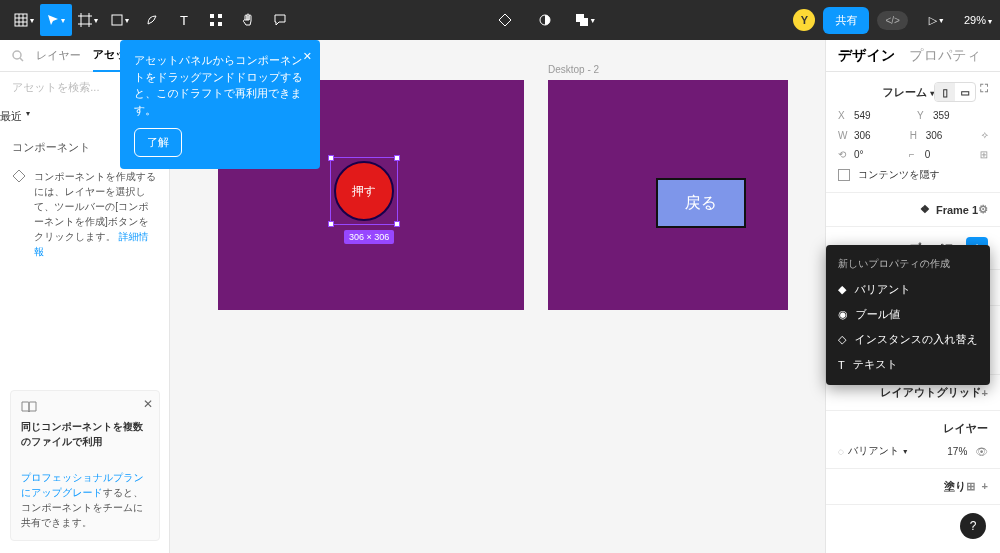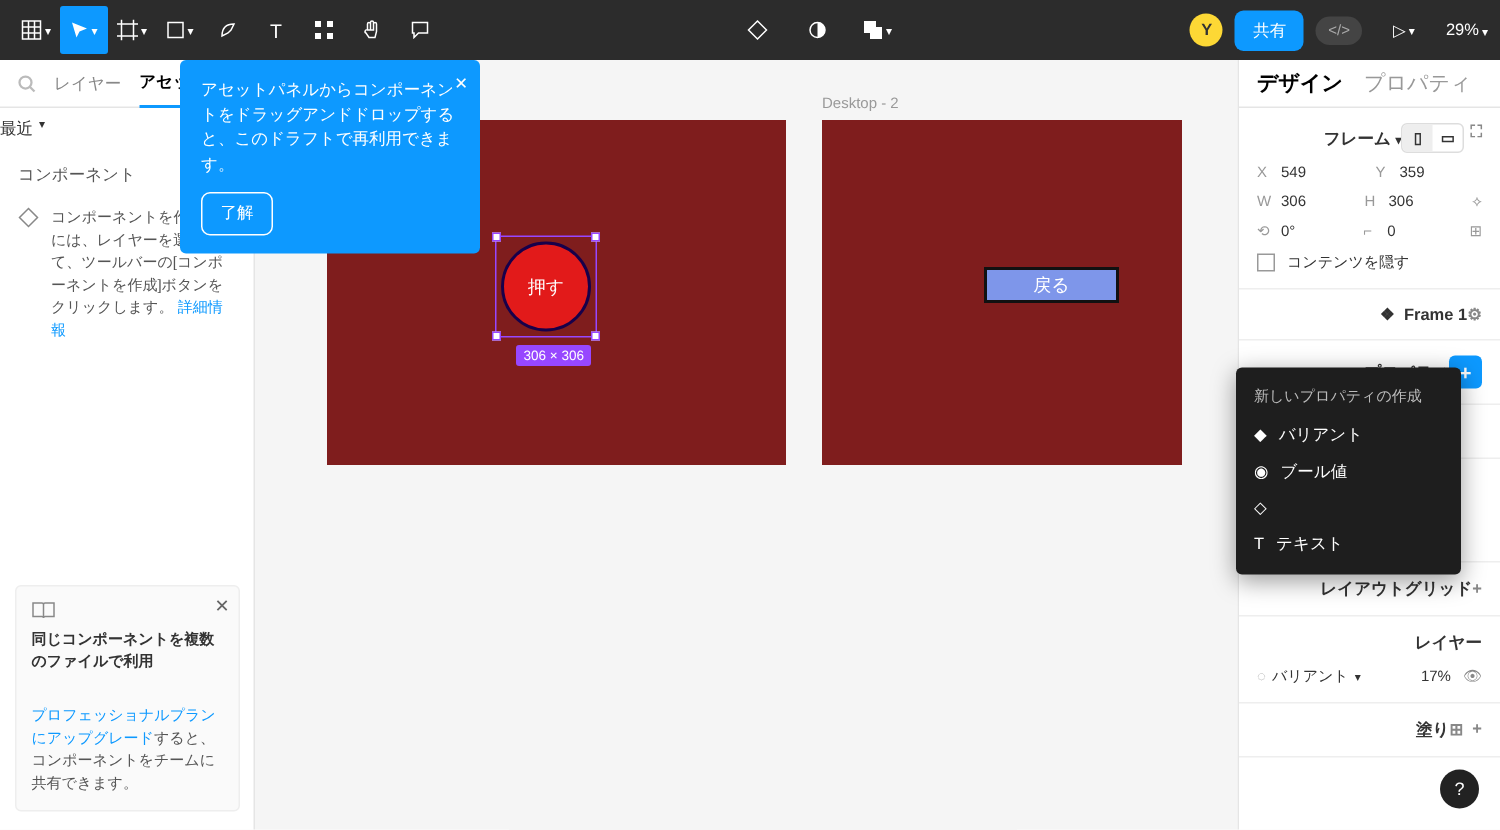--- a/index.html
+++ b/index.html
@@ -32,45 +32,45 @@
 .lib-row { padding: 8px 12px; display: flex; gap: 8px; color: #0d99ff; font-size: 11px; cursor: pointer; }
 
 
 .asset-tip { position: absolute; left: 120px; top: 40px; width: 200px; background: #0d99ff; color: #fff; padding: 12px 14px; border-radius: 4px; font-size: 11px; line-height: 1.5; z-index: 10; }
 .asset-tip::before { content: ''; position: absolute; left: -6px; top: 14px; border: 6px solid transparent; border-right-color: #0d99ff; }
 .asset-tip .close { position: absolute; right: 8px; top: 8px; cursor: pointer; color: #fff; }
 .asset-tip .btn { margin-top: 10px; border: 1px solid #fff; border-radius: 6px; padding: 5px 12px; display: inline-block; cursor: pointer; }
 
 
 .canvas { position: absolute; left: 170px; top: 40px; right: 175px; bottom: 0; background: #f5f5f5; }
-.frame { position: absolute; background: #7f1d1d; }
+.frame { position: absolute; background: #701a75; }
 .frame1 { left: 48px; top: 40px; width: 306px; height: 230px; }
 .frame2 { left: 378px; top: 40px; width: 240px; height: 230px; }
 .frame-label { position: absolute; top: -16px; left: 0; font-size: 10px; color: #999; }
 .red-circle { position: absolute; left: 164px; top: 121px; width: 60px; height: 60px; border-radius: 50%; background: #e21a1a; border: 2px solid #18004a; display: flex; align-items: center; justify-content: center; color: #fff; font-size: 12px; }
 .sel-box { position: absolute; left: 160px; top: 117px; width: 68px; height: 68px; border: 1px solid #9747ff; }
 .sel-handle { position: absolute; width: 6px; height: 6px; background: #fff; border: 1px solid #9747ff; }
 .sel-badge { position: absolute; left: 174px; top: 190px; background: #9747ff; color: #fff; font-size: 9px; padding: 2px 5px; border-radius: 2px; }
-.blue-btn { position: absolute; left: 108px; top: 98px; width: 90px; height: 24px; background: #7e96ea; border: 2px solid #111; display: flex; align-items: center; justify-content: center; color: #fff; font-size: 12px; }
+.blue-btn { position: absolute; left: 108px; top: 98px; width: 90px; height: 50px; background: #7e96ea; border: 2px solid #111; display: flex; align-items: center; justify-content: center; color: #fff; font-size: 16px; }
 
 
 .right-panel { position: absolute; right: 0; top: 40px; width: 175px; bottom: 0; background: #fff; border-left: 1px solid #e5e5e5; }
 .right-tabs { display: flex; gap: 14px; padding: 0 12px; height: 32px; align-items: center; border-bottom: 1px solid #e5e5e5; }
 .right-tab { font-size: 14px; color: #999; cursor: pointer; text-align: center; }
 .right-tab.active { color: #000; font-weight: 600; }
 .rp-section { padding: 10px 12px; border-bottom: 1px solid #eee; }
 .rp-title { font-size: 11px; font-weight: 700; display: flex; justify-content: flex-end; align-items: center; }
 .rp-row { display: flex; gap: 8px; margin-top: 8px; font-size: 10px; align-items: center; }
 .rp-field { flex: 1; display: flex; align-items: center; gap: 4px; color: #333; }
 .rp-label { color: #999; width: 12px; }
 .btn-group { display: flex; border: 1px solid #ddd; border-radius: 4px; overflow: hidden; }
 .btn-group .seg { width: 20px; height: 18px; display: flex; align-items: center; justify-content: center; font-size: 10px; cursor: pointer; }
 .btn-group .seg.active { background: #eee; }
 .plus-btn { width: 22px; height: 22px; background: #0d99ff; color: #fff; display: flex; align-items: center; justify-content: center; border-radius: 4px; cursor: pointer; font-size: 14px; }
-.prop-menu { position: absolute; right: 26px; top: 245px; width: 150px; background: #1e1e1e; color: #fff; border-radius: 4px; padding: 8px 0; font-size: 11px; z-index: 20; box-shadow: 0 4px 16px rgba(0,0,0,0.4); }
+.prop-menu { position: absolute; right: 10px; top: 245px; width: 164px; background: #1e1e1e; color: #fff; border-radius: 4px; padding: 8px 0; font-size: 11px; z-index: 20; box-shadow: 0 4px 16px rgba(0,0,0,0.4); }
 .prop-menu .pm-title { padding: 4px 12px 6px; color: #bbb; font-size: 10px; }
 .prop-menu .pm-item { padding: 5px 12px; display: flex; align-items: center; gap: 8px; cursor: pointer; }
 .constraint-box { width: 40px; height: 40px; border: 1px solid #ddd; position: relative; display:flex; align-items:center; justify-content:center; }
 
 
 .info-card { position: absolute; left: 10px; bottom: 12px; width: 150px; background: #fafafa; border: 1px solid #eee; border-radius: 4px; padding: 10px; font-size: 10px; color: #555; line-height: 1.5; }
 .info-card .close { position: absolute; right: 6px; top: 4px; cursor: pointer; color: #666; font-size: 12px; }
 .info-title { font-weight: 600; color: #333; margin-bottom: 21px; }
 
 .fab { position: absolute; right: 14px; bottom: 14px; width: 26px; height: 26px; border-radius: 50%; background: #222; color: #fff; display: flex; align-items: center; justify-content: center; font-size: 12px; cursor: pointer; }
@@ -176,20 +176,21 @@
   <div class="left-tabs">
     <span style="color:#bbb">
       <svg width="12" height="12" viewBox="0 0 12 12" fill="none" stroke="#bbb" stroke-width="1.5">
           <circle cx="5" cy="5" r="4"></circle>
           <line x1="8" y1="8" x2="11" y2="11"></line>
         </svg>
     </span>
     <span class="left-tab">レイヤー</span>
     <span class="left-tab active">アセット</span>
   </div>
+  <div class="search-row">アセットを検索...</div>
   <div class="recent-row">
       <span>最近</span>
       <span style="font-size:8px;margin-left:4px">▾</span>
     </div>
   <div class="components-label">コンポーネント</div>
   <div class="help-box">
     <span class="icon">
         <svg width="14" height="14" viewBox="0 0 14 14" fill="none" stroke="#888">
           <path d="M7 1 L13 7 L7 13 L1 7 Z"></path>
         </svg>
@@ -342,20 +343,21 @@
   <div class="pm-item">
       <span>◆</span>
       <span>バリアント</span>
     </div>
   <div class="pm-item">
       <span>◉</span>
       <span>ブール値</span>
     </div>
   <div class="pm-item">
       <span>◇</span>
+      <span>インスタンスの入れ替え</span>
     </div>
   <div class="pm-item">
       <span>T</span>
       <span>テキスト</span>
     </div>
 </div>
 
 <div class="info-card">
   <span class="close">✕</span>
   <div style="margin-bottom:6px">

